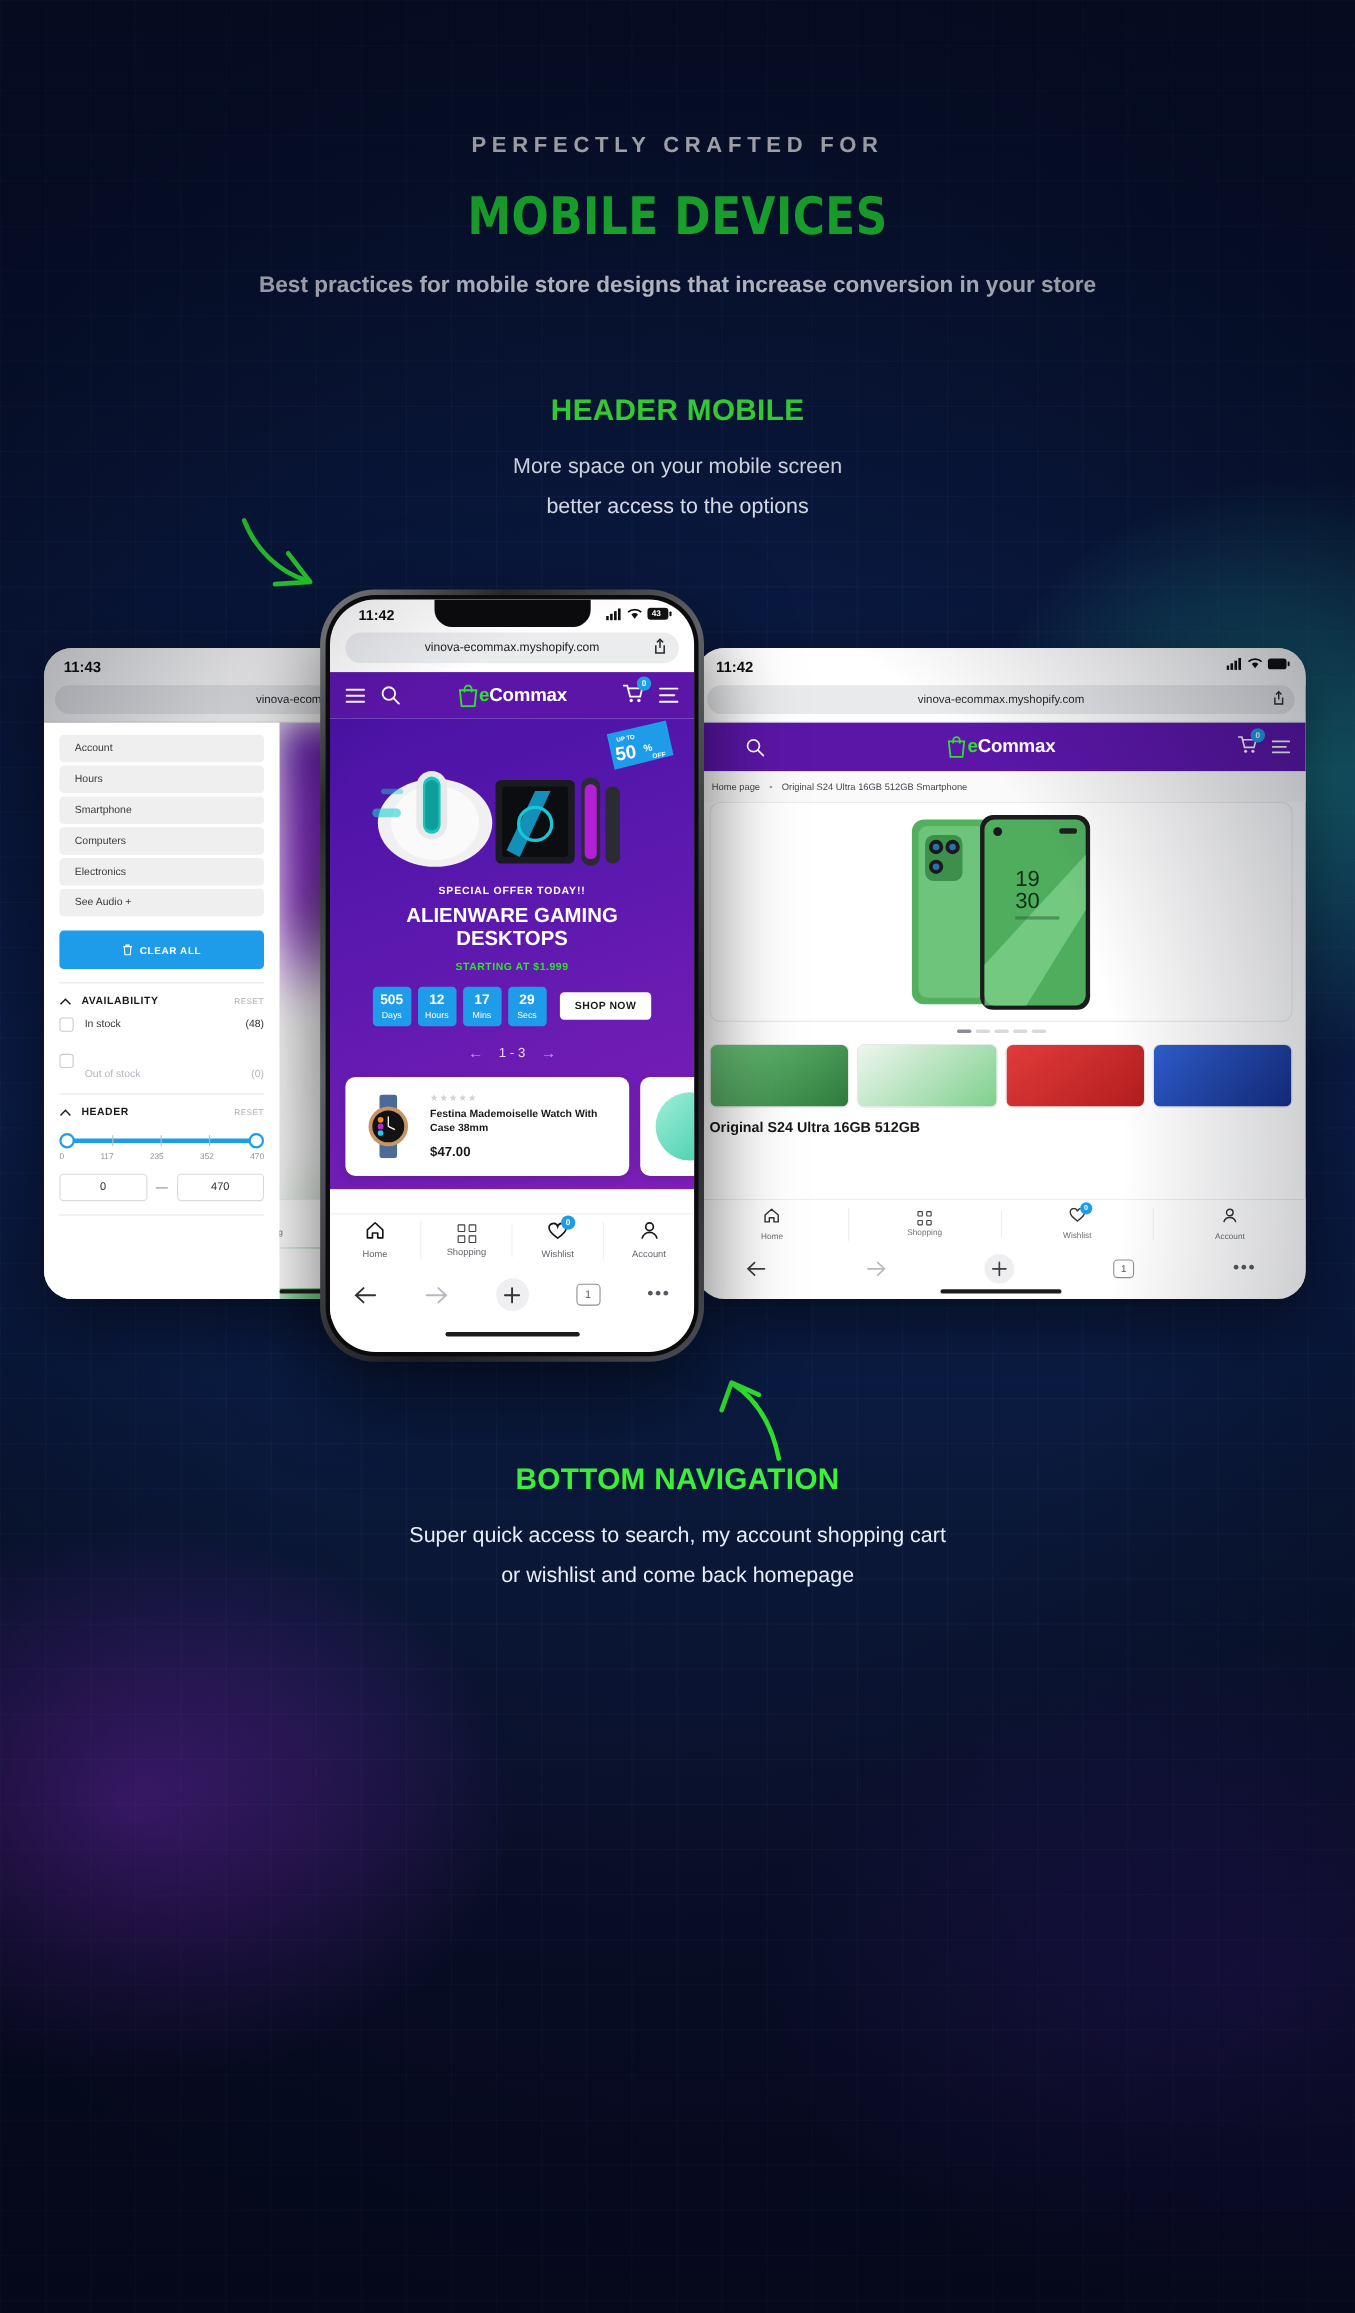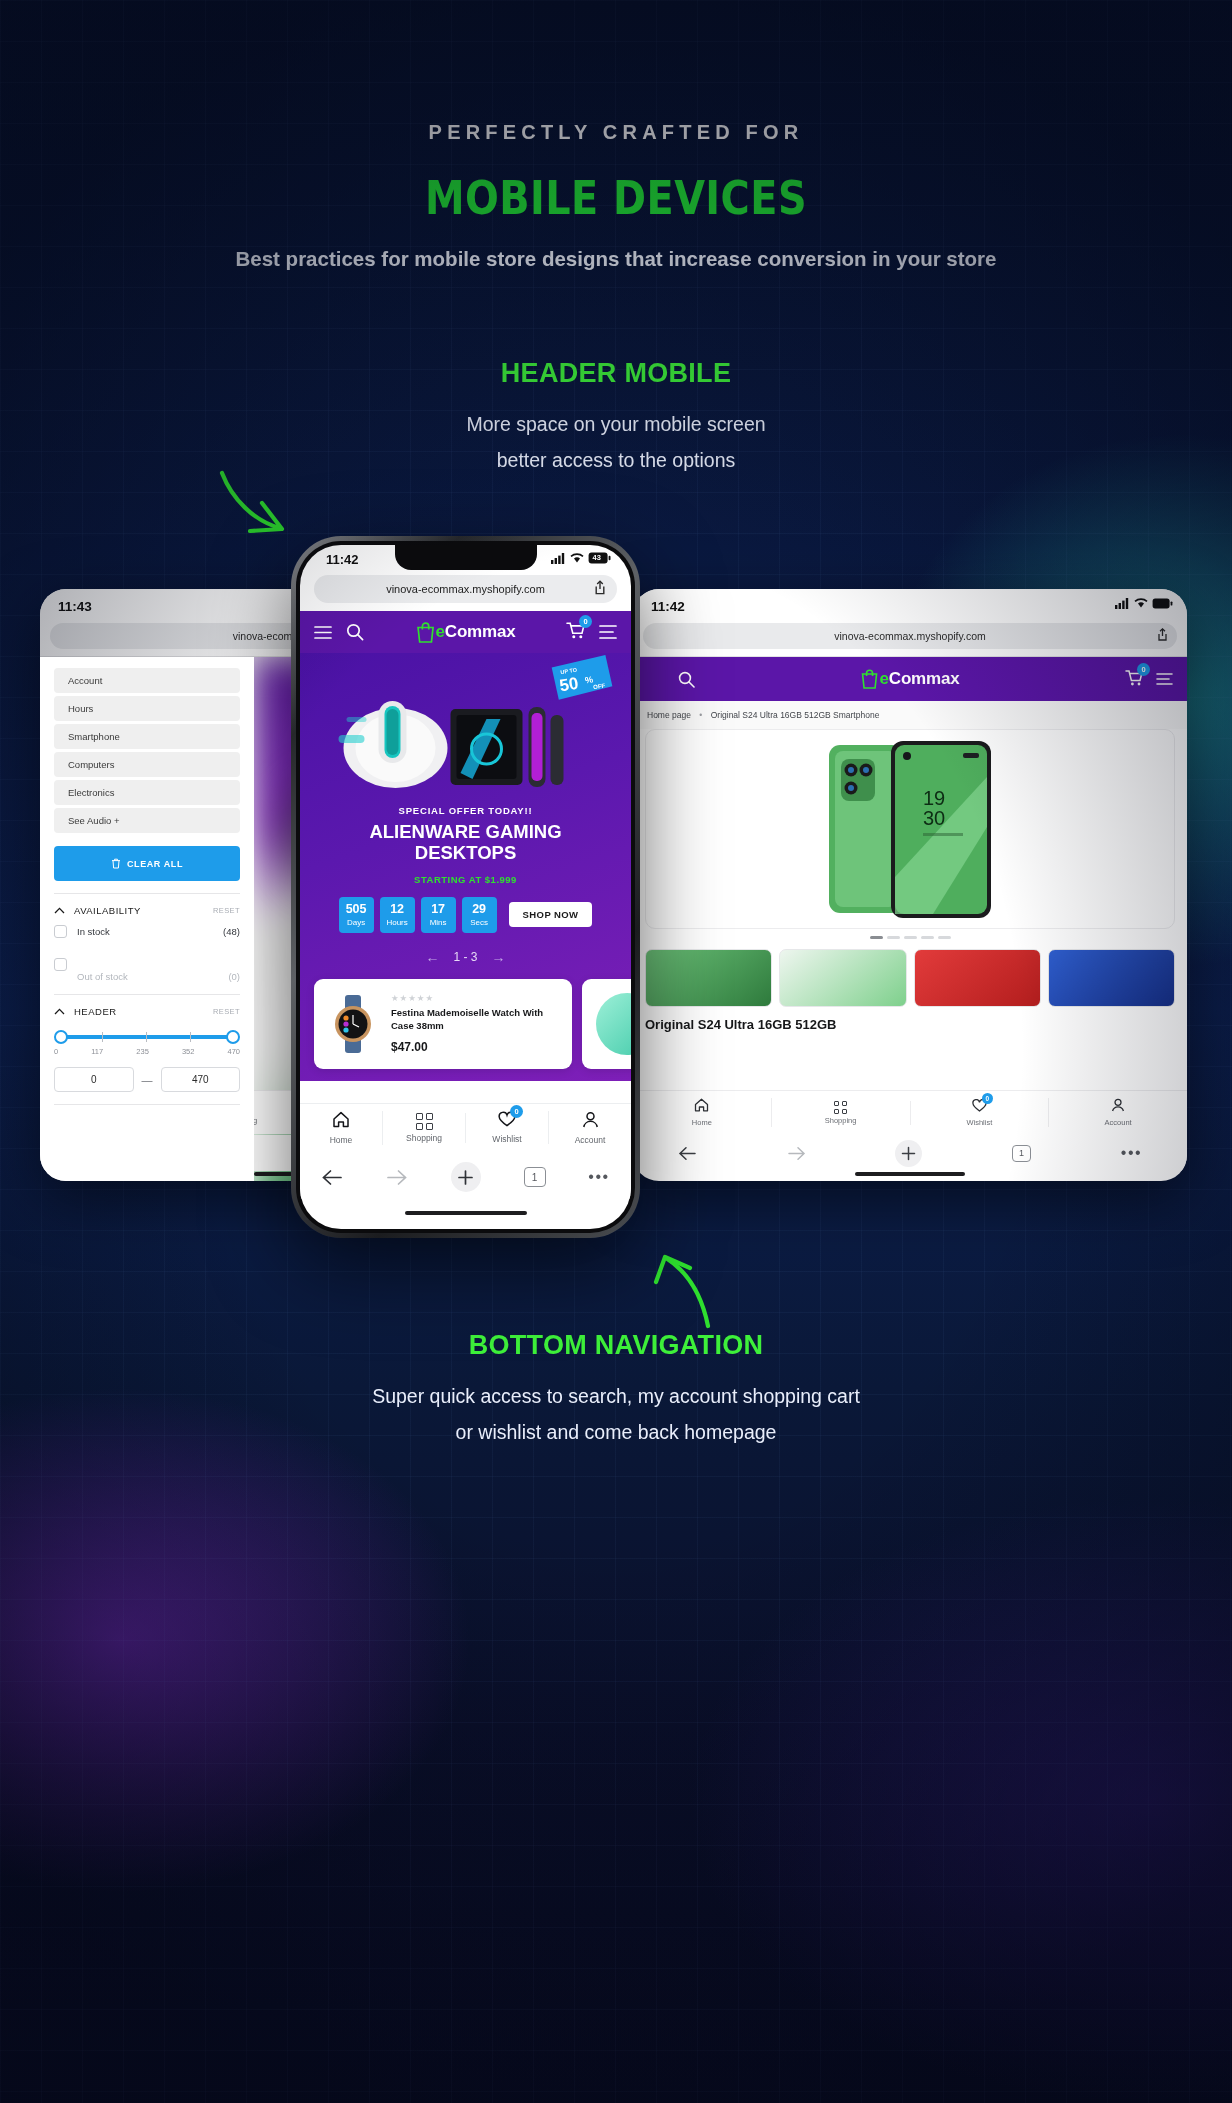--- a/index.html
+++ b/index.html
@@ -89,21 +89,21 @@
   .clearall {
     margin:13px 14px 0; height:35px; background:#1e9cea; border-radius:4px;
     display:flex; align-items:center; justify-content:center; gap:6px;
     color:#fff; font-size:9px; font-weight:bold; letter-spacing:0.6px;
   }
   .fsep { height:1px; background:#e6e6e8; margin:12px 14px 0; }
   .frow {
     display:flex; align-items:center; margin:11px 14px 0; justify-content:space-between;
   }
   .frow .lft { display:flex; align-items:center; gap:9px; }
-  .frow .ttl { font-size:9.5px; font-weight:normal; color:#1a1a1a; letter-spacing:0.5px; }
+  .frow .ttl { font-size:9.5px; font-weight:bold; color:#1a1a1a; letter-spacing:0.5px; }
   .frow .rst { font-size:7.5px; color:#a9adb4; letter-spacing:0.4px; }
   .chk { display:flex; align-items:center; margin:9px 14px 0; justify-content:space-between; }
   .chk .lf { display:flex; align-items:center; gap:10px; }
   .cbox { width:13px; height:13px; border:1.4px solid #c9ccd1; border-radius:3px; }
   .chk .lb { font-size:9.5px; color:#33363c; }
   .chk .ct { font-size:9.5px; color:#33363c; }
   .dim { color:#b3b7bd !important;margin-top:24px; }
   .slider-wrap { margin:13px 14px 0; position:relative; height:14px; }
   .strack { position:absolute; top:5px; left:4px; right:4px; height:4px; background:#1e9cea; border-radius:2px; }
   .stick { position:absolute; top:2px; width:1px; height:10px; background:#b9bcc2; }

